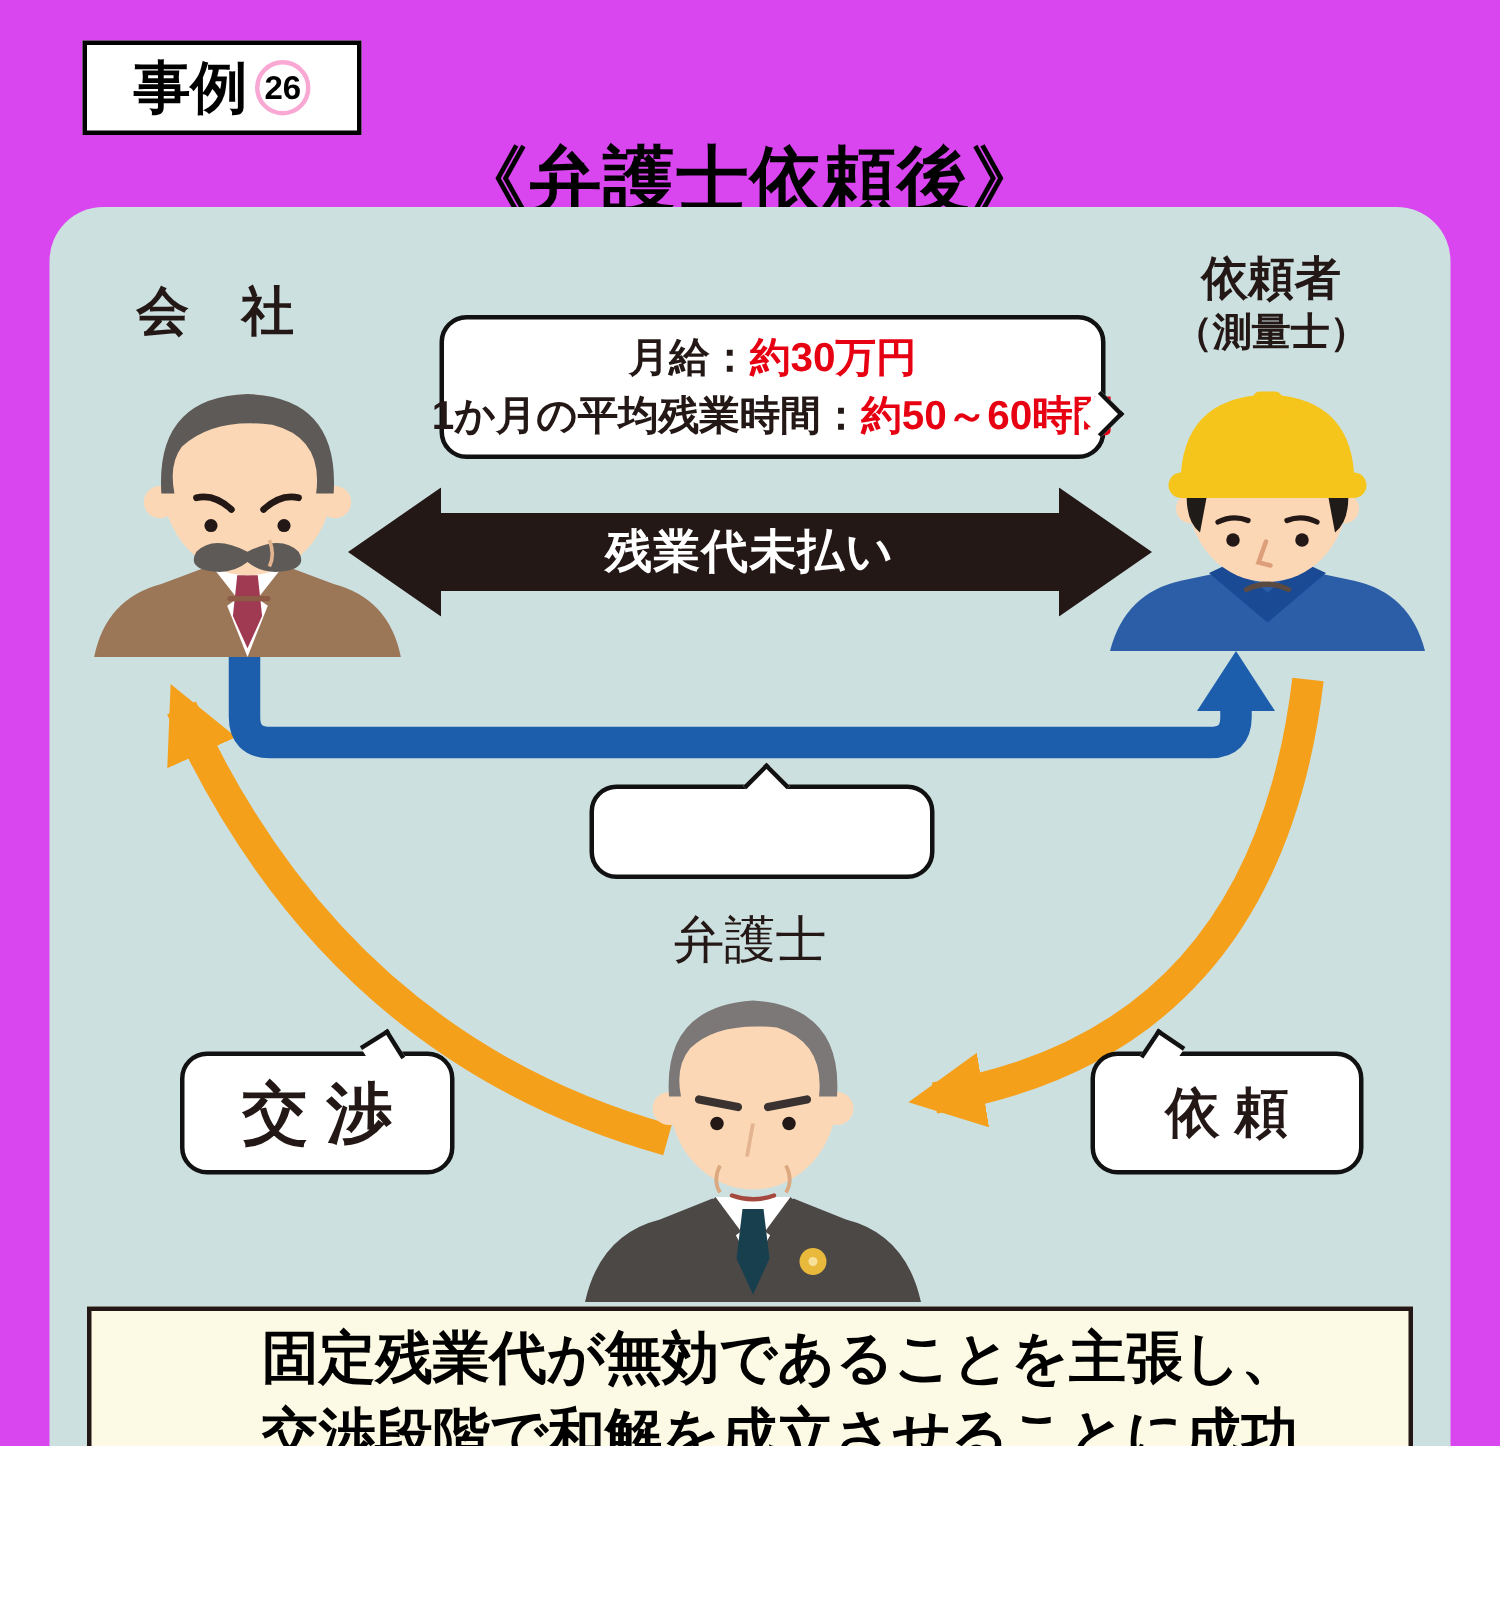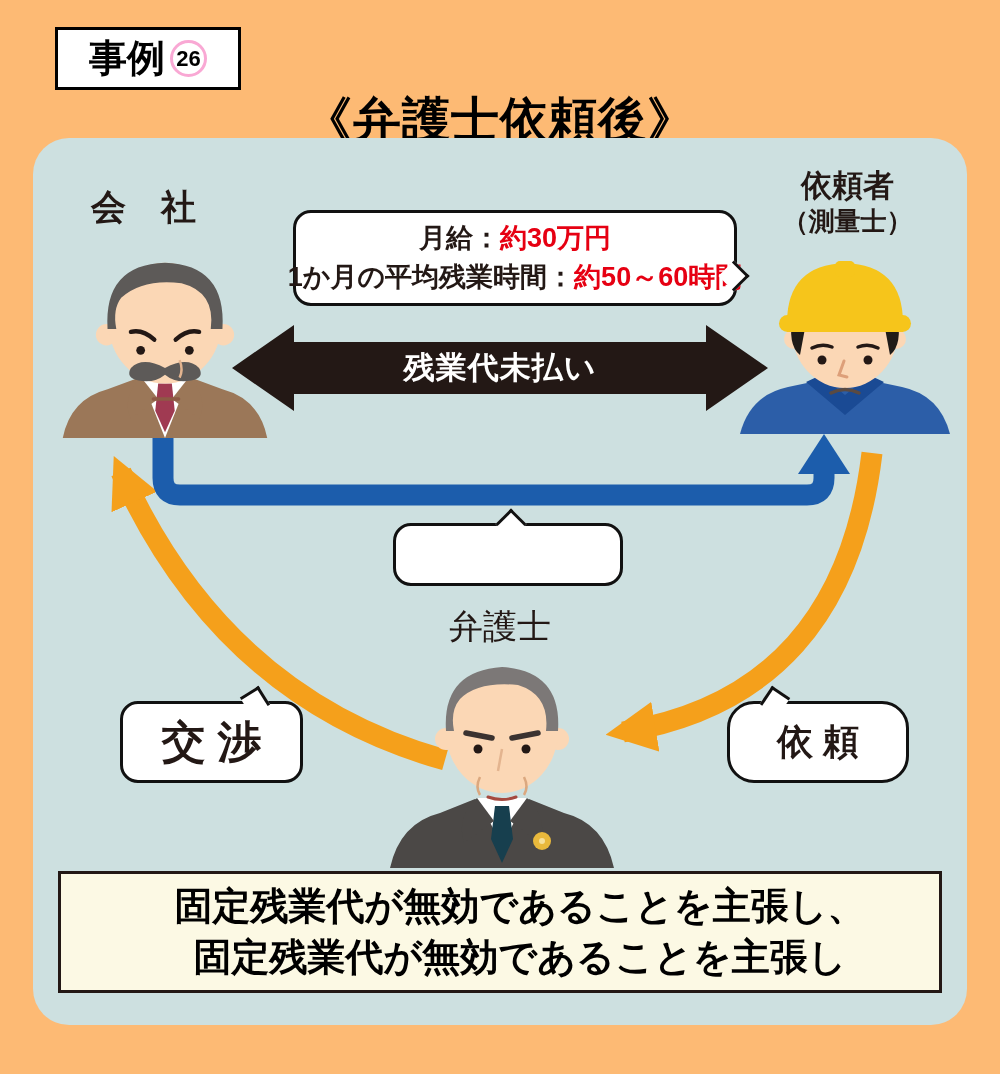--- a/index.html
+++ b/index.html
@@ -1,18 +1,18 @@
 <!DOCTYPE html>
 <html><head>
 <meta charset="utf-8">
 <style>
   * { margin:0; padding:0; box-sizing:border-box; }
   html,body { background:#fff; }
   body { font-family:"Liberation Sans","DejaVu Sans",sans-serif; }
-  .page { position:relative; width:1000px; height:1074px; background:#fdba74; overflow:hidden; }
+  .page { position:relative; width:1000px; height:964px; background:#d946ef; overflow:hidden; }
 
   
   .case-box { position:absolute; left:55px; top:27px; width:186px; height:63px;
     border:3.5px solid #000; background:#fff; display:flex; align-items:center;
     justify-content:center; gap:5px; font-size:38px; font-weight:bold; color:#000; }
   .circled { display:inline-flex; width:37px; height:37px; border:3px solid #f9a8d4;
     border-radius:50%; font-size:22px; font-weight:bold; align-items:center; justify-content:center; }
   .title { position:absolute; left:0; top:88px; width:100%; text-align:center;
     font-size:48px; font-weight:bold; color:#000; letter-spacing:1px; }
 
@@ -53,21 +53,21 @@
   .salary-line { white-space:nowrap; }
   .red { color:#e60012; }
 
   .payment-bubble { left:360px; top:385px; width:230px; height:63px; font-size:30px; font-weight:bold; }
   .payment-bubble .tail { top:-13px; left:104px; transform:rotate(45deg); }
   .payment-line { white-space:nowrap; }
 
   .negotiation-bubble { left:87px; top:563px; width:183px; height:82px; font-size:44px; font-weight:bold; }
   .negotiation-bubble .tail { top:-14px; right:34px; transform:rotate(58deg); }
 
-  .request-bubble { left:694px; top:563px; width:182px; height:82px; font-size:36px; font-weight:bold;border-radius:27px; }
+  .request-bubble { left:694px; top:563px; width:182px; height:82px; font-size:36px; font-weight:bold; }
   .request-bubble .tail { top:-14px; left:34px; transform:rotate(34deg); }
 
   
   .result-box { position:absolute; left:25px; top:733px; width:884px; height:122px;
     background:#fcf9e4; border:3px solid #231815; display:flex; flex-direction:column;
     align-items:center; justify-content:center; color:#000;
     font-size:38px; font-weight:bold; line-height:1.35; white-space:nowrap;padding-left:40px; }
 </style>
 </head>
 <body>
@@ -188,17 +188,17 @@
       <span>交 渉</span>
     </div>
 
     <div class="bubble request-bubble">
       <span class="tail"></span>
       <span>依 頼</span>
     </div>
 
     <div class="result-box">
       <div>固定残業代が無効であることを主張し、</div>
-      <div>固定残業代が無効であることを主張し</div>
+      <div>交渉段階で和解を成立させることに成功</div>
     </div>
 
   </div>
 </div>
 
 </body></html>

